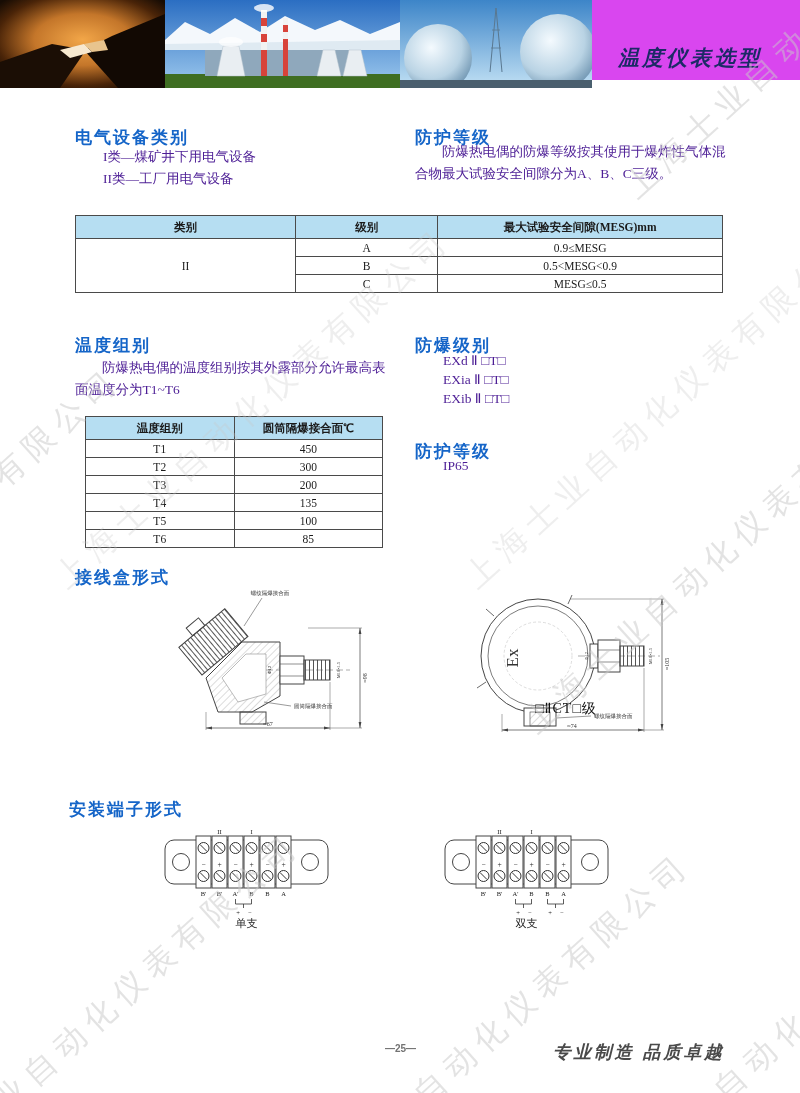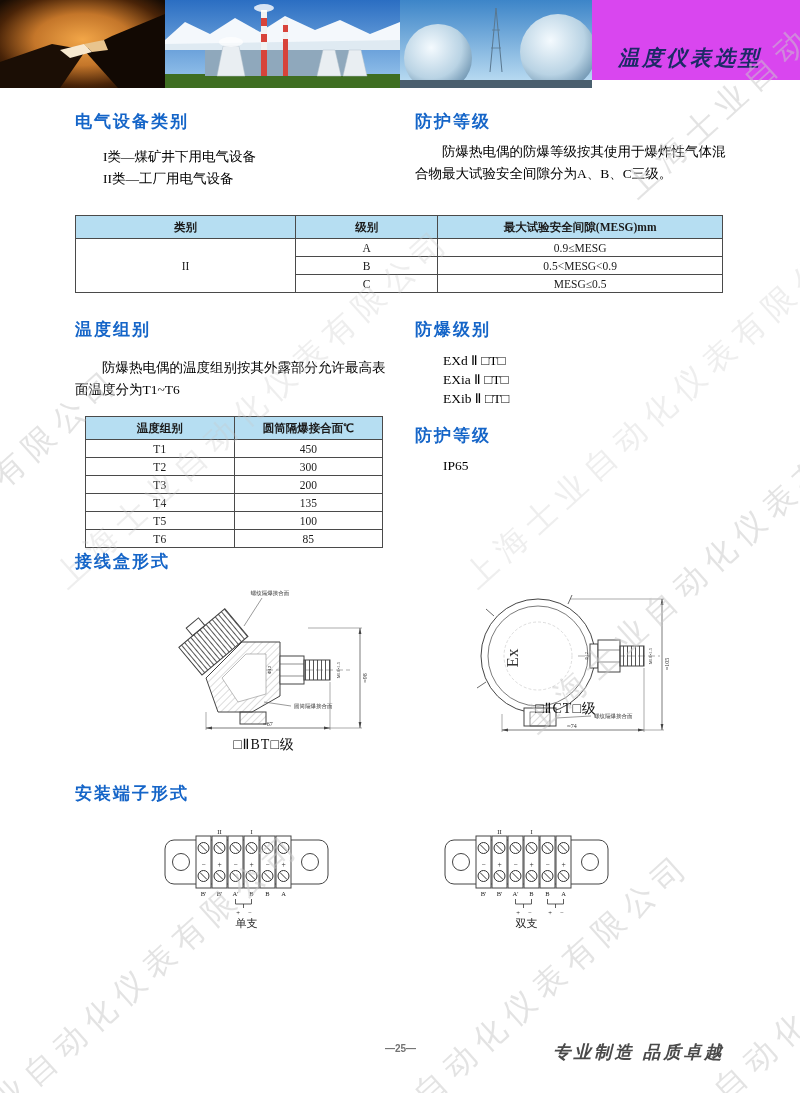--- a/index.html
+++ b/index.html
@@ -5,22 +5,22 @@
   html,body{margin:0;padding:0;background:#e8e8e8;}
   .page{position:relative;width:800px;height:1093px;background:#ffffff;overflow:hidden;
         font-family:"Liberation Serif",serif;color:#1a1a1a;}
   
   .hdr{position:absolute;left:0;top:0;width:800px;height:80px;background:#d946ef;}
   .hdr svg{position:absolute;top:0;height:88px;display:block;}
   .hdr-title{position:absolute;left:618px;top:44px;font-family:"Liberation Sans",sans-serif;
              font-weight:bold;font-style:italic;font-size:21px;letter-spacing:3px;color:#1c2a66;}
   
   .sec{position:absolute;font-family:Liberation Mono, monospace;font-weight:bold;
-       font-size:17px;letter-spacing:2px;color:#1565c8;}
-  .btxt{position:absolute;font-size:13.5px;line-height:22px;color:#000000;}
+       font-size:17px;letter-spacing:2px;color:#1565c8;margin-top:16px;}
+  .btxt{position:absolute;font-size:13.5px;line-height:22px;color:#4c1d95;}
   .indent{text-indent:2em;}
   
   table.tbl{position:absolute;border-collapse:collapse;table-layout:fixed;}
   table.tbl th,table.tbl td{border:1px solid #4a4a4a;text-align:center;vertical-align:middle;
         font-size:11.5px;padding:1px 2px;background:#fff;}
   table.tbl th{background:#b6def2;font-weight:bold;height:20px;}
   table.tbl td{height:15px;}
   
   .drw{position:absolute;}
   .drw svg{display:block;overflow:visible;}
@@ -231,21 +231,20 @@
       <polygon points="182,142 176,140.6 176,143.4" fill="#444"></polygon>
       <text x="120" y="139.5" font-size="6" text-anchor="middle">≈67</text>
       <line x1="160" y1="42" x2="214" y2="42" stroke="#555" stroke-width="0.5"></line>
       <line x1="182" y1="142" x2="214" y2="142" stroke="#555" stroke-width="0.5"></line>
       <line x1="212" y1="42" x2="212" y2="142" stroke="#444" stroke-width="0.7"></line>
       <polygon points="212,42 210.6,48 213.4,48" fill="#444"></polygon>
       <polygon points="212,142 210.6,136 213.4,136" fill="#444"></polygon>
       <text x="217" y="94" font-size="6" text-anchor="middle" transform="rotate(-90 217 92)">≈98</text>
     </svg>
   </div>
-  <div class="drw-caption" style="left:148px;top:736px;width:232px;">□ⅡBT□级</div>
 
   <div class="drw" style="left:450px;top:586px;">
     <svg class="jsvg" width="232" height="148" viewBox="0 0 232 148">
       <defs>
         <pattern id="ribsB" width="4" height="4" patternUnits="userSpaceOnUse">
           <line x1="1.5" y1="0" x2="1.5" y2="4" stroke="#555" stroke-width="1"></line>
         </pattern>
         <pattern id="hatchB" width="5" height="5" patternUnits="userSpaceOnUse" patternTransform="rotate(45)">
           <line x1="0" y1="0" x2="0" y2="5" stroke="#8a8a8a" stroke-width="0.6"></line>
         </pattern>
@@ -276,21 +275,21 @@
       <line x1="120" y1="13" x2="214" y2="13" stroke="#555" stroke-width="0.5"></line>
       <line x1="194" y1="144" x2="214" y2="144" stroke="#555" stroke-width="0.5"></line>
       <line x1="212" y1="13" x2="212" y2="144" stroke="#444" stroke-width="0.7"></line>
       <polygon points="212,13 210.6,19 213.4,19" fill="#444"></polygon>
       <polygon points="212,144 210.6,138 213.4,138" fill="#444"></polygon>
       <text x="217" y="80" font-size="6" text-anchor="middle" transform="rotate(-90 217 78)">≈105</text>
     </svg>
   </div>
   <div class="drw-caption" style="left:450px;top:700px;width:232px;">□ⅡCT□级</div>
 
-  <div class="sec" style="left:75px;top:782px;text-align:right;">安装端子形式</div>
+  <div class="sec" style="left:69px;top:782px;text-align:right;">安装端子形式</div>
 
   <div class="drw" style="left:162px;top:826px;">
     <svg class="tsvg" width="175" height="104" viewBox="0 0 175 104">
       <defs>
         <g id="scrw" stroke="#333" fill="#fff">
           <circle r="5.5" stroke-width="1"></circle>
           <line x1="-3.6" y1="-3.6" x2="3.6" y2="3.6" stroke-width="1"></line>
         </g>
       </defs>
       <rect x="3" y="14" width="163" height="44" rx="9" fill="#fff" stroke="#444"></rect>

